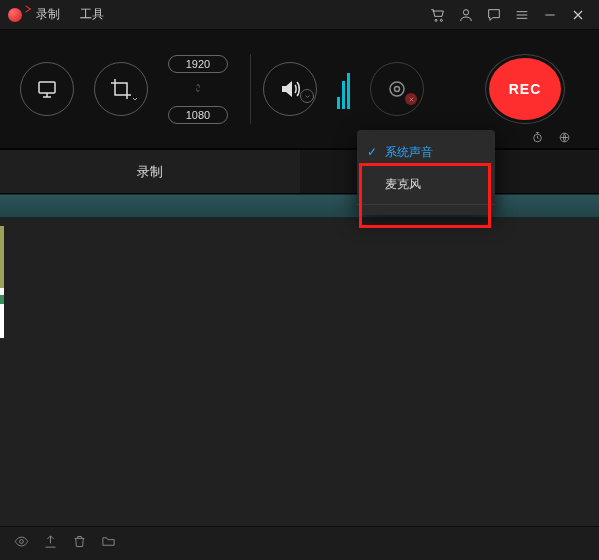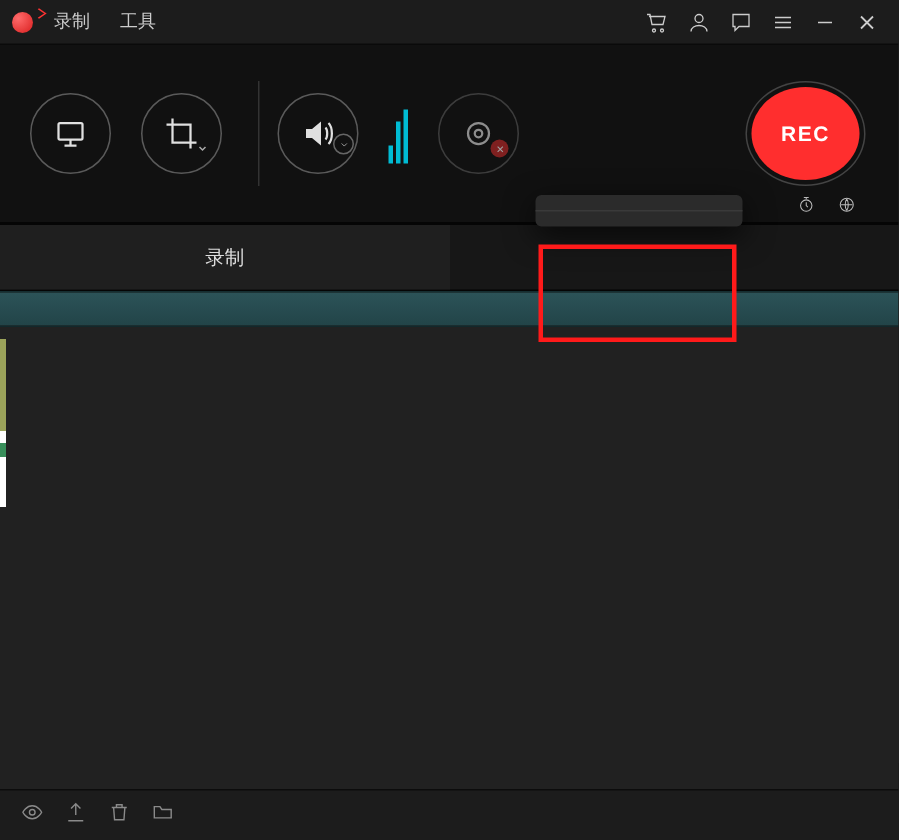--- a/index.html
+++ b/index.html
@@ -26,21 +26,21 @@
     .chev-badge { position:absolute; right:2px; bottom:12px; width:14px;height:14px;border-radius:50%;border:1px solid #666;display:flex;align-items:center;justify-content:center; background:#111; }
     .chev-badge svg{width:7px;height:7px;stroke:#aaa;fill:none;stroke-width:2;}
     .eq { display:flex; gap:2px; align-items:flex-end; height:40px; margin-right:20px; }
     .eq span{ width:3px; background:#00bcd4; }
     .eq span:nth-child(1){height:12px;}
     .eq span:nth-child(2){height:28px;}
     .eq span:nth-child(3){height:36px;}
     .webcam-btn{ opacity:.6; position:relative; }
     .webcam-btn .off{position:absolute;right:6px;bottom:10px;width:12px;height:12px;border-radius:50%;background:#c92b2b;display:flex;align-items:center;justify-content:center;}
     .webcam-btn .off svg{width:7px;height:7px;stroke:#fff;stroke-width:2.5;fill:none;}
-    .rec-btn { width:72px;height:62px;border-radius:50%;background:#ff2e2e;display:flex;align-items:center;justify-content:center;color:#fff;font-weight:bold;font-size:14px;letter-spacing:1px;margin-left:auto; box-shadow:0 0 0 3px #111, 0 0 0 4px #444; margin-right:6px;}
+    .rec-btn { width:72px;height:62px;border-radius:50%;background:#ff2e2e;display:flex;align-items:center;justify-content:center;color:#fff;font-weight:bold;font-size:14px;letter-spacing:1px;margin-left:auto; box-shadow:0 0 0 3px #111, 0 0 0 4px #444; margin-right:18px;}
     .rec-sub { position:absolute; right:28px; top:100px; display:flex; gap:14px; }
     .rec-sub svg{ width:13px;height:13px;stroke:#bbb;fill:none;stroke-width:1.3;}
     .tabs { height:44px; background:#171717; display:flex; border-bottom:1px solid #050505; }
     .tab { flex:1; display:flex; align-items:center;justify-content:center; color:#ddd; font-size:13px; }
     .tab.active{ background:#1f1f1f; }
     .list-area { height:calc(560px - 30px - 120px - 44px - 34px); background:#212121; }
     .row { height:24px; background:linear-gradient(#2c5358,#224448); border-top:1px solid #152e31; border-bottom:1px solid #12282b; }
     .footer { height:34px; background:#1c1c1c; display:flex; align-items:center; gap:14px; padding:0 14px; border-top:1px solid #0c0c0c;}
     .footer svg{ width:15px;height:15px; stroke:#8a8a8a; fill:none; stroke-width:1.5; }
     
@@ -103,20 +103,29 @@
       </svg>
   </div>
   <div class="rbtn crop-btn">
     <svg viewBox="0 0 24 24">
         <path d="M6 2v16h16M2 6h16v16"></path>
       </svg>
     <svg class="chev" viewBox="0 0 24 24" style="width:8px;height:8px;stroke:#aaa;fill:none;stroke-width:3;">
         <path d="M6 9l6 6 6-6"></path>
       </svg>
   </div>
+  <div class="res-group">
+    <div class="res-pill">1920</div>
+    <span class="res-link">
+      <svg viewBox="0 0 24 24" style="width:10px;height:14px;stroke:#888;fill:none;stroke-width:1.4;">
+          <path d="M9 7a3 3 0 016 0v4M9 13v4a3 3 0 006 0"></path>
+        </svg>
+    </span>
+    <div class="res-pill">1080</div>
+  </div>
   <div class="vline"></div>
   <div class="rbtn sound-btn">
     <svg viewBox="0 0 24 24">
         <path d="M4 9v6h4l6 5V4l-6 5H4z"></path>
         <path d="M17 8c1.5 1.5 1.5 6.5 0 8" fill="none" stroke="#e0e0e0" stroke-width="1.5"></path>
         <path d="M19 5c3 3 3 11 0 14" fill="none" stroke="#e0e0e0" stroke-width="1.5"></path>
       </svg>
     <div class="chev-badge">
         <svg viewBox="0 0 24 24">
           <path d="M6 9l6 6 6-6"></path>
@@ -171,17 +180,19 @@
       </svg></span>
   <span><svg viewBox="0 0 24 24">
         <path d="M4 7h16M9 7V4h6v3M6 7l1 13h10l1-13"></path>
       </svg></span>
   <span><svg viewBox="0 0 24 24">
         <path d="M3 6h6l2 3h10v9H3z"></path>
       </svg></span>
 </div>
 
 <div class="dropdown">
+  <div class="dd-item sel">系统声音</div>
+  <div class="dd-item">麦克风</div>
   <div class="dd-sep"></div>
 </div>
 
 <div class="redbox"></div>
 <div class="edge"></div>
 
 </body></html>

